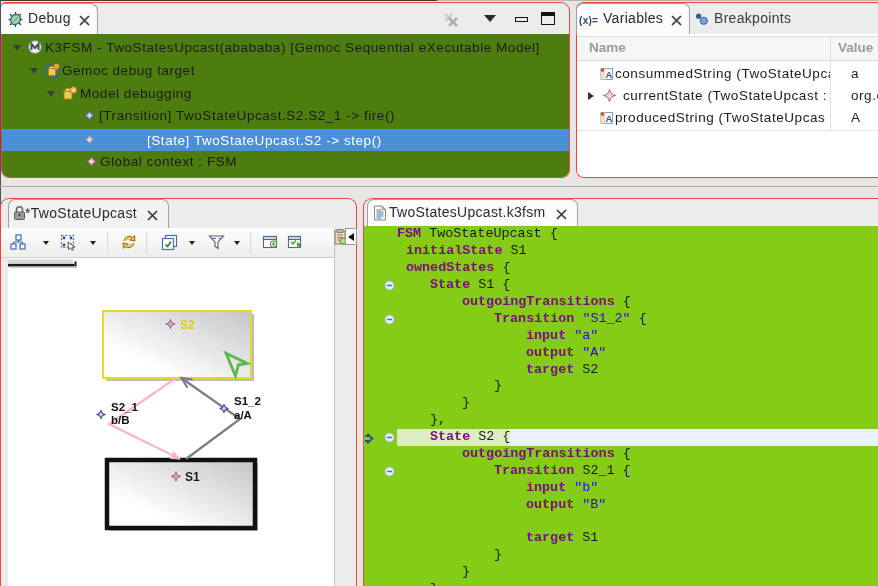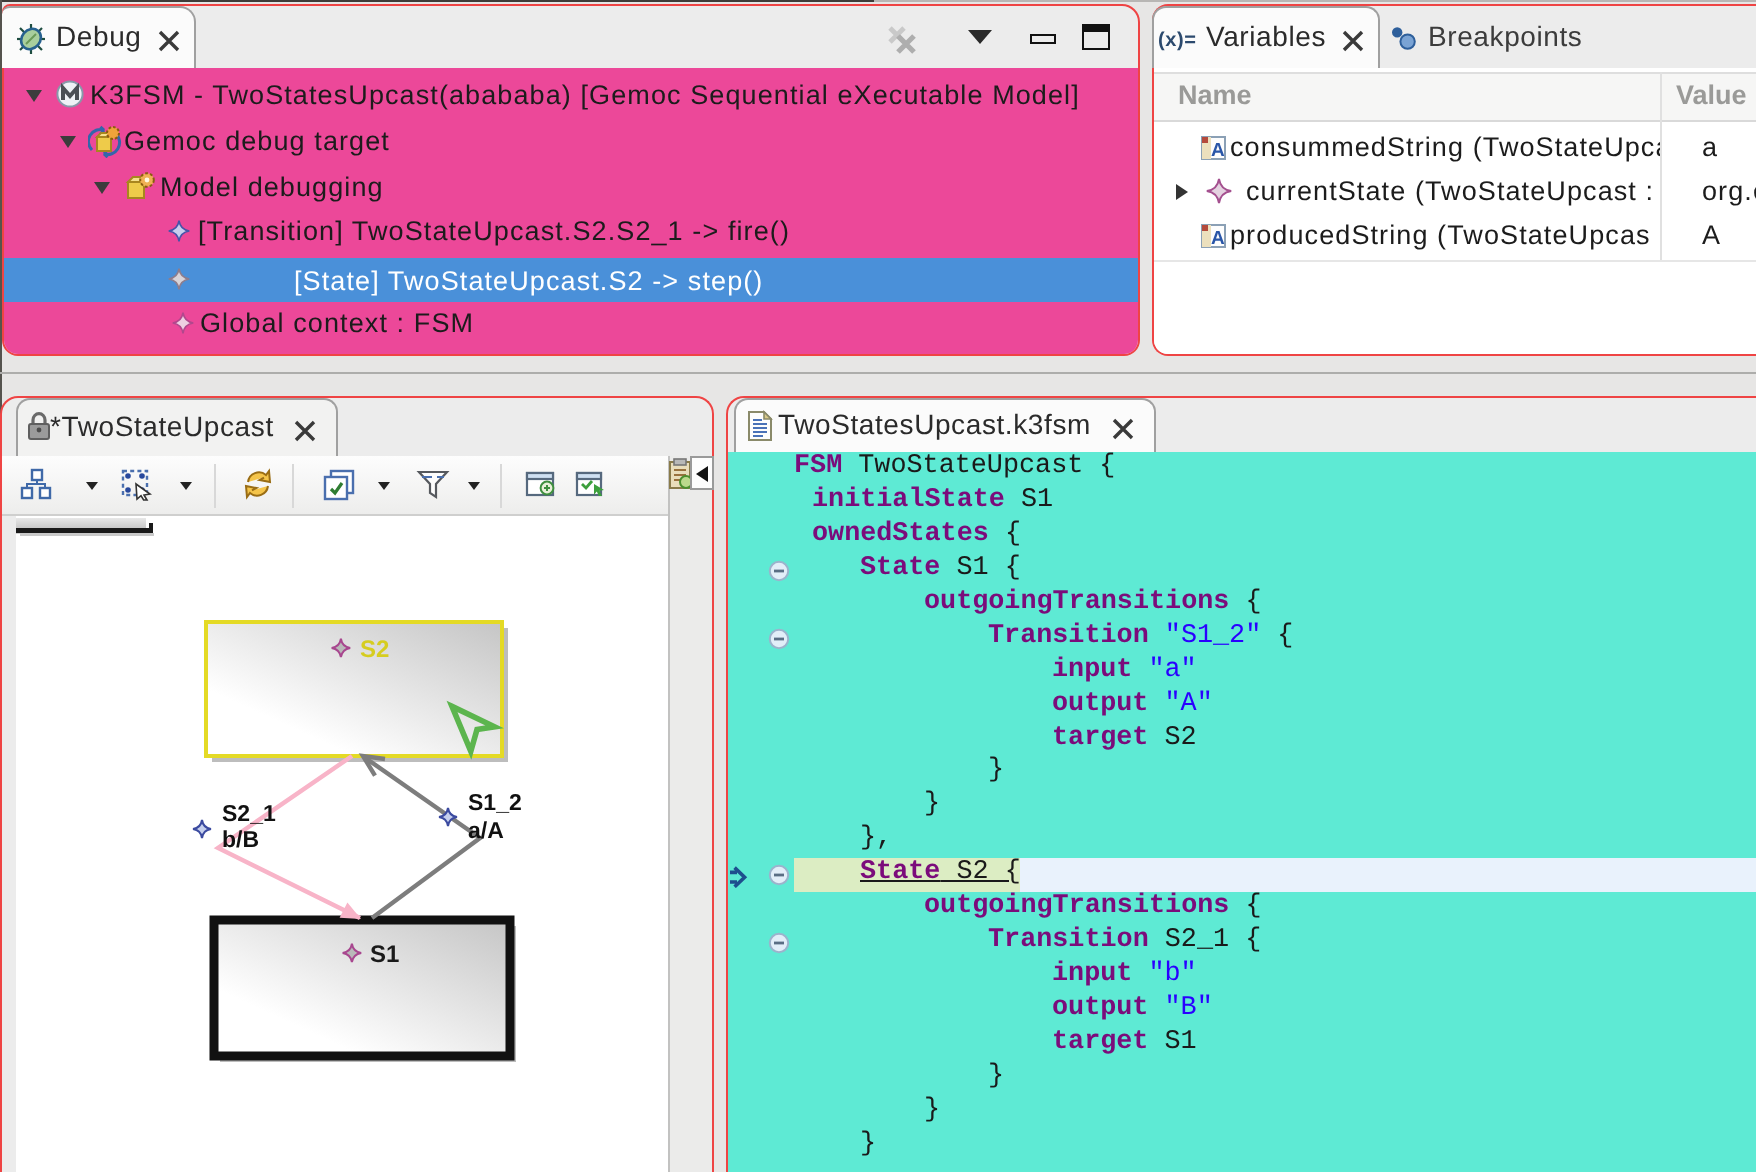--- a/index.html
+++ b/index.html
@@ -48,21 +48,21 @@
     </svg>
 
   <svg class="abs" style="left:441px;top:9px;" width="18" height="16" viewBox="0 0 18 16">
     <path d="M2 2 L9 9 M9 2 L2 9" stroke="#c9c9c9" stroke-width="2.4"></path>
     <path d="M6 6 L14 14 M14 6 L6 14" stroke="#aeaeae" stroke-width="2.6"></path>
   </svg>
   <div class="tri-d" style="left:482px;top:12px;border-left-width:6px;border-right-width:6px;border-top-width:7px;border-top-color:#2a2a2a;"></div>
   <div class="abs" style="left:513px;top:14px;width:13px;height:5px;border:1.6px solid #111;"></div>
   <div class="abs" style="left:539px;top:9px;width:14px;height:13px;border:1.6px solid #111;border-top-width:4px;"></div>
 
-  <div class="abs" style="left:0;top:31px;right:0;bottom:0;background:#ec4899;border-radius:0 0 7px 7px;">
+  <div class="abs" style="left:0;top:31px;right:0;bottom:0;background:#4d7c0f;border-radius:0 0 7px 7px;">
     <div class="row" style="left:0;top:3px;width:567px;">
       <div class="tri-d" style="left:11px;top:8px;"></div>
       <svg class="abs" style="left:25px;top:2px;" width="16" height="16" viewBox="0 0 16 16">
         <circle cx="8" cy="8" r="6.3" fill="#eef2f6" stroke="#8899aa" stroke-width="1"></circle>
         <path d="M4.5 11 L4.5 5 L8 9 L11.5 5 L11.5 11" stroke="#4a4f55" stroke-width="2" fill="none"></path>
       </svg>
       <span class="abs" style="left:43px;top:3px;">K3FSM - TwoStatesUpcast(abababa) [Gemoc Sequential eXecutable Model]</span>
     </div>
     <div class="row" style="left:0;top:49px;width:567px;">
       <div class="tri-d" style="left:45px;top:8px;"></div>
@@ -291,21 +291,21 @@
   <svg class="abs" style="left:9px;top:6px;" width="14" height="16" viewBox="0 0 14 16">
     <path d="M1.5 1 L9 1 L12.5 4.5 L12.5 15 L1.5 15 Z" fill="#fdfdfd" stroke="#8a8a6a" stroke-width="1"></path>
     <path d="M9 1 L9 4.5 L12.5 4.5 Z" fill="#d8c988" stroke="#8a8a6a" stroke-width="0.8"></path>
     <path d="M3.5 5 L8 5 M3.5 7 L10.5 7 M3.5 9 L10.5 9 M3.5 11 L10.5 11 M3.5 13 L8.5 13" stroke="#4a72b8" stroke-width="1"></path>
   </svg>
   <div class="tabtxt" style="left:25px;top:5px;">TwoStatesUpcast.k3fsm</div>
   <svg class="abs" style="left:191px;top:9px;" width="13" height="13" viewBox="0 0 13 13">
       <path d="M2 2 L11 11 M11 2 L2 11" stroke="#3a3a3a" stroke-width="1.7"></path>
     </svg>
 
-  <div class="abs" style="left:0;top:27px;width:514px;height:361px;background:#5eead4;overflow:hidden;">
+  <div class="abs" style="left:0;top:27px;width:514px;height:361px;background:#84cc16;overflow:hidden;">
 
     <div class="abs" style="left:146px;top:203px;width:368px;height:17px;background:#e9f2fc;"></div>
     <div class="abs" style="left:33px;top:203px;width:113px;height:17px;background:#dcedc3;"></div>
 
     <svg class="abs" style="left:0.5px;top:207px;" width="13" height="11" viewBox="0 0 13 11">
       <path d="M0 3.2 L3.5 3.2 M0 8 L3.5 8 M2.3 0.8 L7.3 5.6 L2.3 10.4" fill="none" stroke="#1e4f8e" stroke-width="1.8"></path>
     </svg>
 
     <svg class="abs" style="left:20px;top:54px;" width="11" height="11" viewBox="0 0 11 11">
         <circle cx="5.5" cy="5.5" r="4.6" fill="#e2eef8" stroke="#9bb3cc" stroke-width="1"></circle>
@@ -330,24 +330,24 @@
       <div class="cl" style="padding-left:9px;"><span class="k">ownedStates</span> {</div>
       <div class="cl" style="padding-left:33px;"><span class="k">State</span> S1 {</div>
       <div class="cl" style="padding-left:65px;"><span class="k">outgoingTransitions</span> {</div>
       <div class="cl" style="padding-left:97px;"><span class="k">Transition</span> <span class="s">"S1_2"</span> {</div>
       <div class="cl" style="padding-left:129px;"><span class="k">input</span> <span class="s">"a"</span></div>
       <div class="cl" style="padding-left:129px;"><span class="k">output</span> <span class="s">"A"</span></div>
       <div class="cl" style="padding-left:129px;"><span class="k">target</span> S2</div>
       <div class="cl" style="padding-left:97px;">}</div>
       <div class="cl" style="padding-left:65px;">}</div>
       <div class="cl" style="padding-left:33px;">},</div>
-      <div class="cl" style="padding-left:33px;text-decoration:underline;"><span class="k">State</span> S2 {</div>
+      <div class="cl" style="padding-left:33px;"><span class="k">State</span> S2 {</div>
       <div class="cl" style="padding-left:65px;"><span class="k">outgoingTransitions</span> {</div>
       <div class="cl" style="padding-left:97px;"><span class="k">Transition</span> S2_1 {</div>
       <div class="cl" style="padding-left:129px;"><span class="k">input</span> <span class="s">"b"</span></div>
       <div class="cl" style="padding-left:129px;"><span class="k">output</span> <span class="s">"B"</span></div>
-      <div class="cl" style="padding-left:129px;"><span class="k">target</span> S1</div>
+      <div class="cl" style="padding-left:129px;margin-top:16px;"><span class="k">target</span> S1</div>
       <div class="cl" style="padding-left:97px;">}</div>
       <div class="cl" style="padding-left:65px;">}</div>
       <div class="cl" style="padding-left:33px;">}</div>
     </div>
   </div>
 </div>
 
 </body></html>

